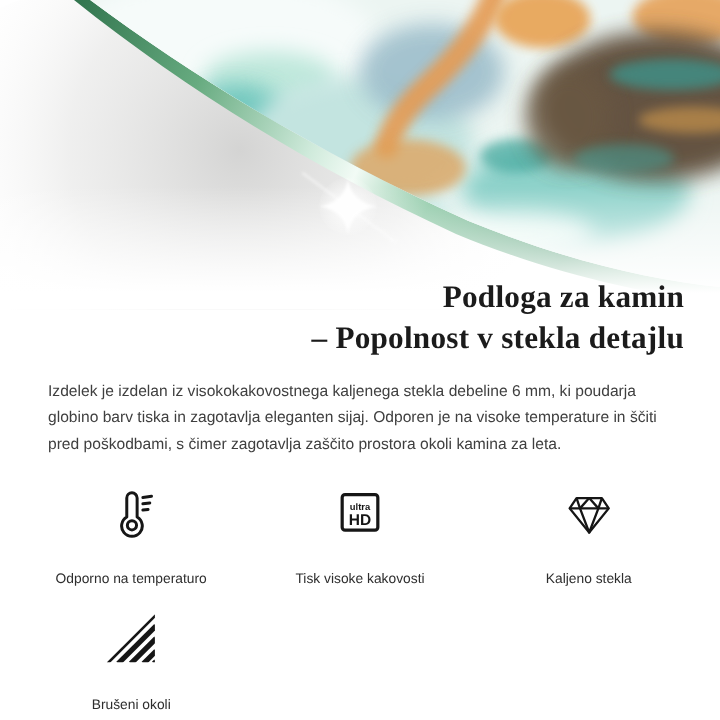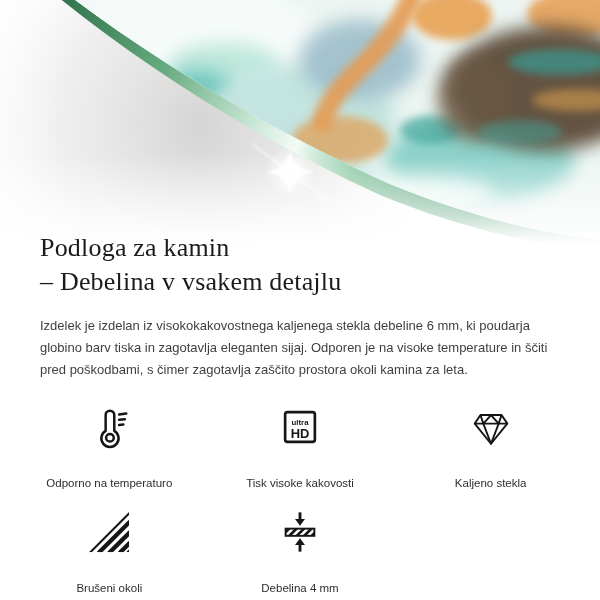--- a/index.html
+++ b/index.html
@@ -4,21 +4,21 @@
 <style>
   html,body{margin:0;padding:0;background:#ffffff;}
   .page{
     position:relative;width:600px;height:600px;overflow:hidden;background:#ffffff;
     font-family:"Liberation Sans", sans-serif;
   }
   .hero{position:absolute;top:0;left:0;width:600px;height:258px;}
   .content{position:absolute;left:40px;top:231px;width:530px;}
   .title{
     margin:0;font-family:"Liberation Serif","DejaVu Serif",serif;
-    font-weight:400;font-size:26px;line-height:34px;color:#1b1b1b;letter-spacing:.2px;
+    font-weight:700;font-size:26px;line-height:34px;color:#1b1b1b;letter-spacing:.2px;text-align:right;
   }
   .desc{
     margin:16px 0 0 0;font-size:13px;line-height:22px;color:#3f3f3f;
   }
   .features{
     position:absolute;left:14px;top:398px;width:572px;
     display:grid;grid-template-columns:repeat(3,1fr);row-gap:13px;
   }
   .feature{display:flex;flex-direction:column;align-items:center;}
   .icon-box{height:52px;display:flex;align-items:flex-end;justify-content:flex-end;}
@@ -109,21 +109,21 @@
 
       <g>
         <circle cx="290" cy="172" r="24" fill="url(#glowG)"></circle>
         <line x1="252" y1="144" x2="330" y2="202" stroke="#ffffff" stroke-width="1.6" opacity="0.65" filter="url(#tiny)"></line>
         <path d="M290,148 Q292,169 314,172 Q292,175 290,196 Q288,175 266,172 Q288,169 290,148 Z" fill="#ffffff" opacity="0.95" filter="url(#tiny)"></path>
       </g>
     </svg>
   </div>
 
   <div class="content">
-    <h1 class="title"><span>Podloga za kamin</span><br><span>– Debelina v vsakem detajlu</span></h1>
+    <h1 class="title"><span>Podloga za kamin</span><br><span>– Popolnost v stekla detajlu</span></h1>
     <p class="desc">Izdelek je izdelan iz visokokakovostnega kaljenega stekla debeline 6 mm, ki poudarja globino barv tiska in zagotavlja eleganten sijaj. Odporen je na visoke temperature in ščiti pred poškodbami, s čimer zagotavlja zaščito prostora okoli kamina za leta.</p>
   </div>
 
   <div class="features">
 
     <div class="feature">
       <div class="icon-box">
         <svg class="ficon" viewBox="0 0 48 48" aria-hidden="true">
           <g fill="none" stroke="#161616" stroke-width="2.6" stroke-linecap="round" stroke-linejoin="round">
             <path d="M20.5,11.5 a4.5,4.5 0 0 1 9,0 V28 a9,9 0 1 1 -9,0 Z"></path>
@@ -176,32 +176,15 @@
             <line x1="13" y1="46" x2="46" y2="13"></line>
             <line x1="24" y1="46" x2="46" y2="24"></line>
             <line x1="35" y1="46" x2="46" y2="35"></line>
             <line x1="44" y1="46" x2="46" y2="44"></line>
           </g>
         </svg>
       </div>
       <div class="flabel">Brušeni okoli</div>
     </div>
 
-    <div class="feature">
-      <div class="icon-box">
-        <svg class="ficon" viewBox="0 0 48 48" aria-hidden="true">
-          <defs>
-            <pattern id="hatchp" width="5.5" height="5.5" patternTransform="rotate(45)" patternUnits="userSpaceOnUse">
-                <rect width="2.8" height="5.5" fill="#161616"></rect>
-              </pattern>
-          </defs>
-          <rect x="9" y="20.5" width="30" height="7.5" fill="url(#hatchp)" stroke="#161616" stroke-width="2"></rect>
-          <line x1="24" y1="3.5" x2="24" y2="11" stroke="#161616" stroke-width="3"></line>
-          <path d="M18.8,10.5 H29.2 L24,17.5 Z" fill="#161616"></path>
-          <line x1="24" y1="44.5" x2="24" y2="37" stroke="#161616" stroke-width="3"></line>
-          <path d="M18.8,37.5 H29.2 L24,30.5 Z" fill="#161616"></path>
-        </svg>
-      </div>
-      <div class="flabel">Debelina 4 mm</div>
-    </div>
 
   </div>
 </div>
 
 </body></html>

